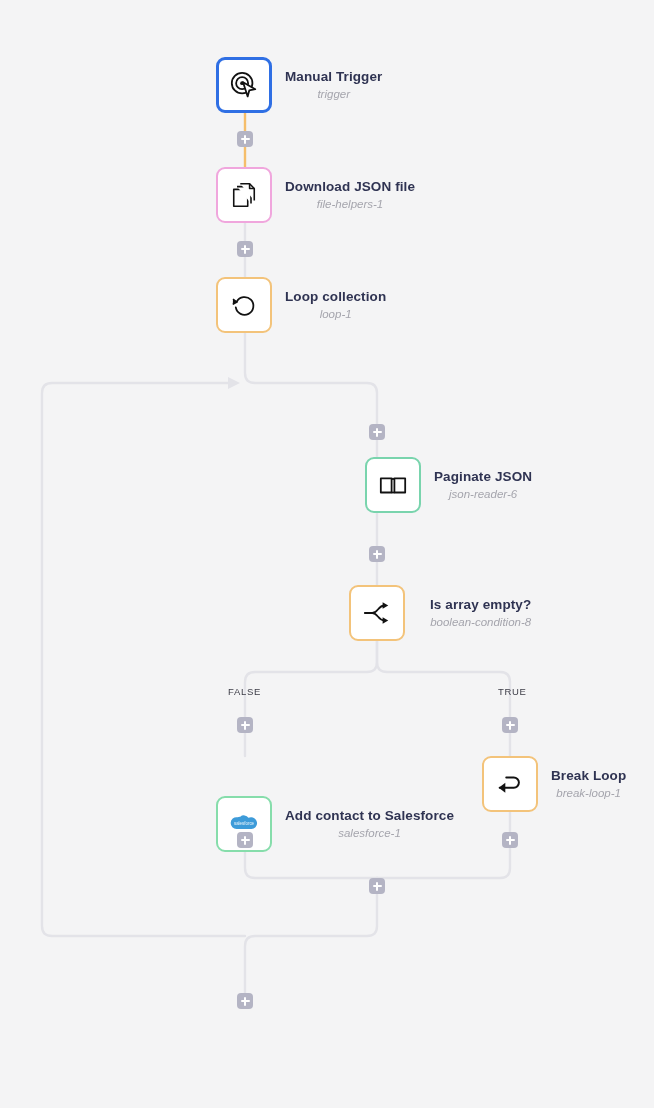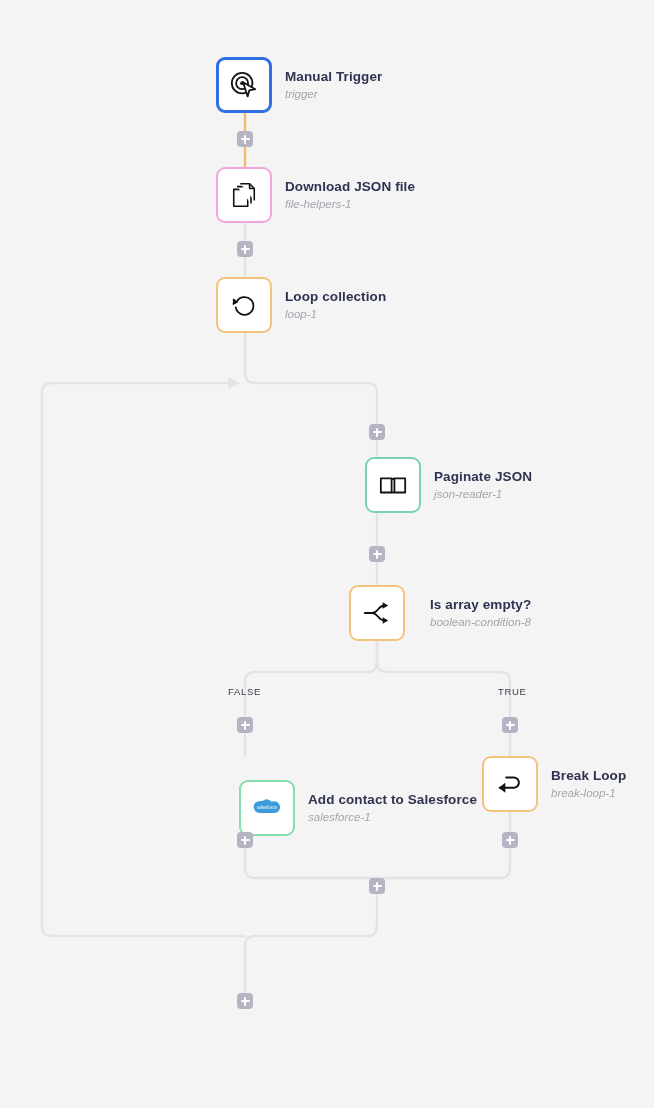--- a/index.html
+++ b/index.html
@@ -12,20 +12,21 @@
     height: 1108px;
     position: relative;
     overflow: hidden;
     font-family: "Liberation Sans", sans-serif;
   }
   #canvas {
     position: absolute;
     inset: 0;
     width: 566px;
     height: 1108px;
+    text-align: center;
   }
   #edges {
     position: absolute;
     left: 0;
     top: 0;
     width: 654px;
     height: 1108px;
     pointer-events: none;
   }
   .node {
@@ -177,41 +178,41 @@
     <div class="node-box" style="border-color:#79d4ad;">
       <svg class="icon-svg" width="30" height="30" viewBox="0 0 32 32">
         <path d="M3,9 L14.5,9 L14.5,24 L3,24 Z" fill="#ffffff" stroke="#121212" stroke-width="1.9" stroke-linejoin="round"></path>
         <path d="M17.5,9 L29,9 L29,24 L17.5,24 Z" fill="#ffffff" stroke="#121212" stroke-width="1.9" stroke-linejoin="round"></path>
         <path d="M14.5,9 Q16,10.5 17.5,9" fill="none" stroke="#121212" stroke-width="1.9" stroke-linejoin="round"></path>
         <path d="M14.5,24 L17.5,24" stroke="#121212" stroke-width="1.9"></path>
       </svg>
     </div>
     <div class="node-text">
       <div class="node-title">Paginate JSON</div>
-      <div class="node-sub">json-reader-1</div>
+      <div class="node-sub">json-reader-6</div>
     </div>
   </div>
 
   <div class="node" style="left:349px; top:585px;gap:12px;">
     <div class="node-box" style="border-color:#f3c37a;">
       <svg class="icon-svg" width="30" height="30" viewBox="0 0 32 32">
         <path d="M3,16 L11,16" fill="none" stroke="#121212" stroke-width="1.9" stroke-linecap="round"></path>
         <path d="M11,16 C17,16 17,8 24,8" fill="none" stroke="#121212" stroke-width="1.9" stroke-linecap="round"></path>
         <path d="M11,16 C17,16 17,24 24,24" fill="none" stroke="#121212" stroke-width="1.9" stroke-linecap="round"></path>
         <polygon points="22,4.5 28,8 22,11.5" fill="#121212"></polygon>
         <polygon points="22,20.5 28,24 22,27.5" fill="#121212"></polygon>
       </svg>
     </div>
     <div class="node-text">
       <div class="node-title">Is array empty?</div>
       <div class="node-sub">boolean-condition-8</div>
     </div>
   </div>
 
-  <div class="node" style="left:216px; top:780px;margin-left:23px;">
+  <div class="node" style="left:216px; top:796px;">
     <div class="node-box" style="border-color:#86ddab;">
       <svg class="icon-svg" width="34" height="24" viewBox="0 0 40 28">
         <path d="M15.6,5.4 a6.4,6.4 0 0 1 9.6,1.3 a7.2,7.2 0 0 1 10.2,6.5 a6.6,6.6 0 0 1 -6.6,6.6 l-17.6,0 a6.9,6.9 0 0 1 -6.9,-6.9 a6.9,6.9 0 0 1 8,-6.8 a6.4,6.4 0 0 1 3.3,-0.7 z" fill="#3d9bd9"></path>
         <text x="20" y="15.4" font-family="'Liberation Sans', sans-serif" font-size="5.2" fill="#ffffff" text-anchor="middle" opacity="0.92">salesforce</text>
       </svg>
     </div>
     <div class="node-text">
       <div class="node-title">Add contact to Salesforce</div>
       <div class="node-sub">salesforce-1</div>
     </div>

